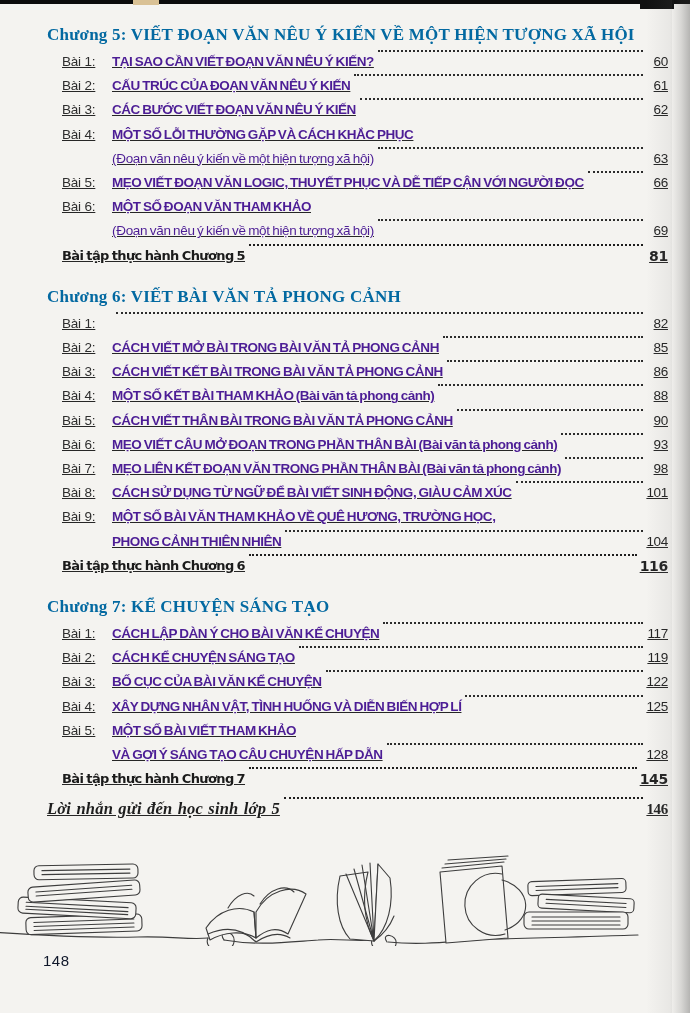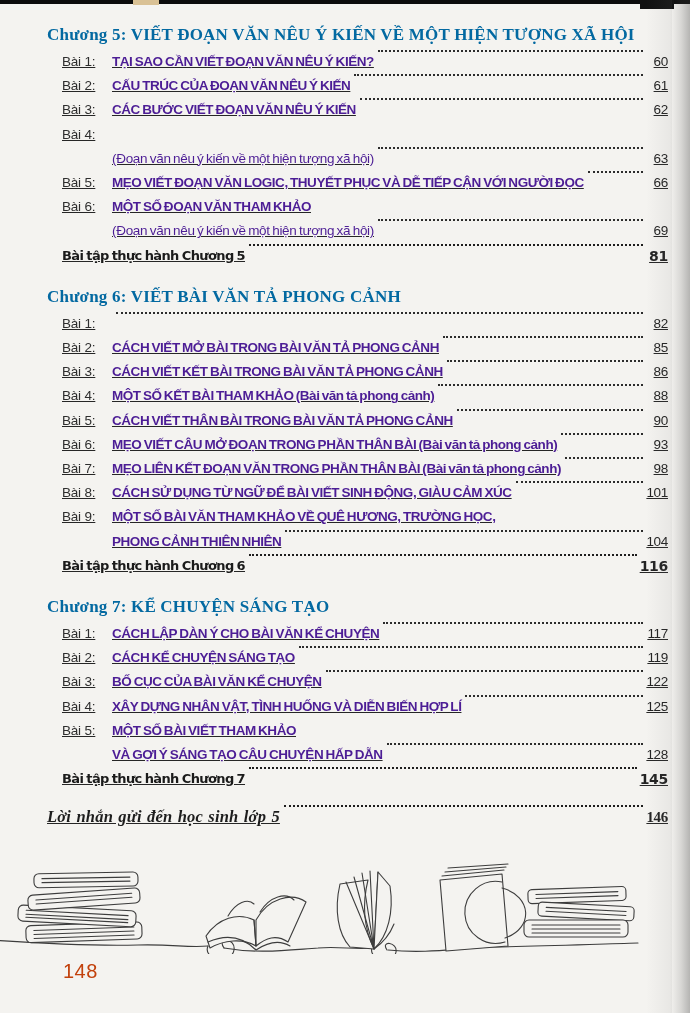--- a/index.html
+++ b/index.html
@@ -37,33 +37,33 @@
   .row-title.plain{font-weight:normal;letter-spacing:-.3px;}
   .leader{flex:1 1 auto;min-width:12px;border-bottom:2px dotted #2c2c2c;margin:0 3px 5px 4px;}
   .page-num{flex:0 0 auto;min-width:22px;text-align:right;color:#222;letter-spacing:-.3px;}
 
   .row.practice{font-family:"DejaVu Sans",sans-serif;}
   .row.practice .row-title{font-size:13px;letter-spacing:-.6px;word-spacing:-1px;color:#1b1b1b;}
   .row.practice .leader{border-bottom:2.5px dotted #1d1d1d;margin-bottom:5px;}
   .row.practice .page-num{font-weight:bold;font-size:14px;}
 
   .row.closing{
-    margin-top:14px;
+    margin-top:6px;
     font-family:"Liberation Serif","DejaVu Serif",serif;
   }
   .row.closing .row-title{
     font-style:italic;font-weight:bold;font-size:16.5px;color:#1d1d1d;
     letter-spacing:.2px;word-spacing:1px;
   }
   .row.closing .leader{border-bottom:2.5px dotted #1d1d1d;margin-bottom:6px;}
   .row.closing .page-num{font-size:15px;font-weight:bold;}
 
   .illustration{margin:30px 0 0 -12px;}
   .footer-page-num{
-    margin:2px 0 0 63px;font-size:20px;color:#c2410c;letter-spacing:.5px;
+    margin:2px 0 0 43px;font-size:15px;color:#0f172a;letter-spacing:.5px;
     font-family:"Liberation Sans",sans-serif;
   }
 </style>
 </head>
 <body>
 
 <div class="scan-top-strip"></div>
 <div class="scan-top-spot"></div>
 <div class="scan-corner-mark"></div>
 
@@ -84,20 +84,21 @@
           <span class="page-num">61</span>
         </div>
         <div class="row">
           <span class="row-label">Bài 3:</span>
           <span class="row-title">CÁC BƯỚC VIẾT ĐOẠN VĂN NÊU Ý KIẾN</span>
           <span class="leader"></span>
           <span class="page-num">62</span>
         </div>
         <div class="row">
           <span class="row-label">Bài 4:</span>
+          <span class="row-title">MỘT SỐ LỖI THƯỜNG GẶP VÀ CÁCH KHẮC PHỤC</span>
         </div>
         <div class="row">
           <span class="row-label"></span>
           <span class="row-title plain">(Đoạn văn nêu ý kiến về một hiện tượng xã hội)</span>
           <span class="leader"></span>
           <span class="page-num">63</span>
         </div>
         <div class="row">
           <span class="row-label">Bài 5:</span>
           <span class="row-title">MẸO VIẾT ĐOẠN VĂN LOGIC,  THUYẾT PHỤC VÀ DỄ TIẾP CẬN VỚI NGƯỜI ĐỌC</span>

